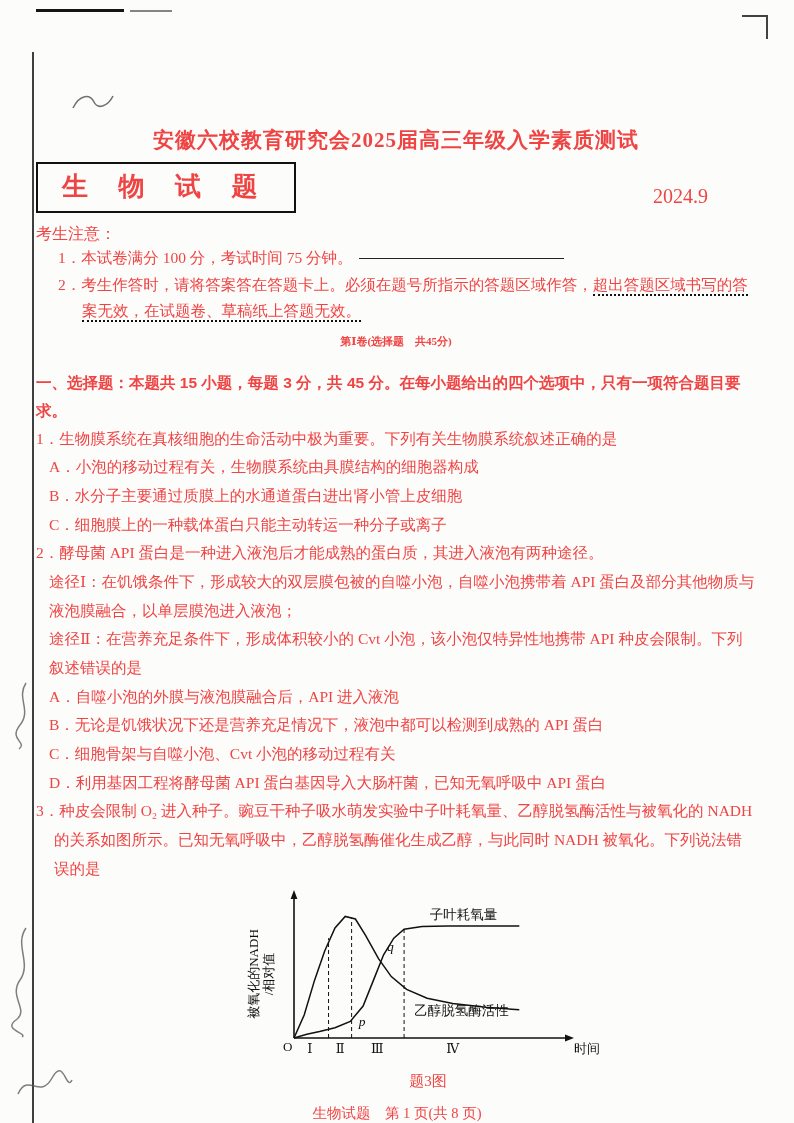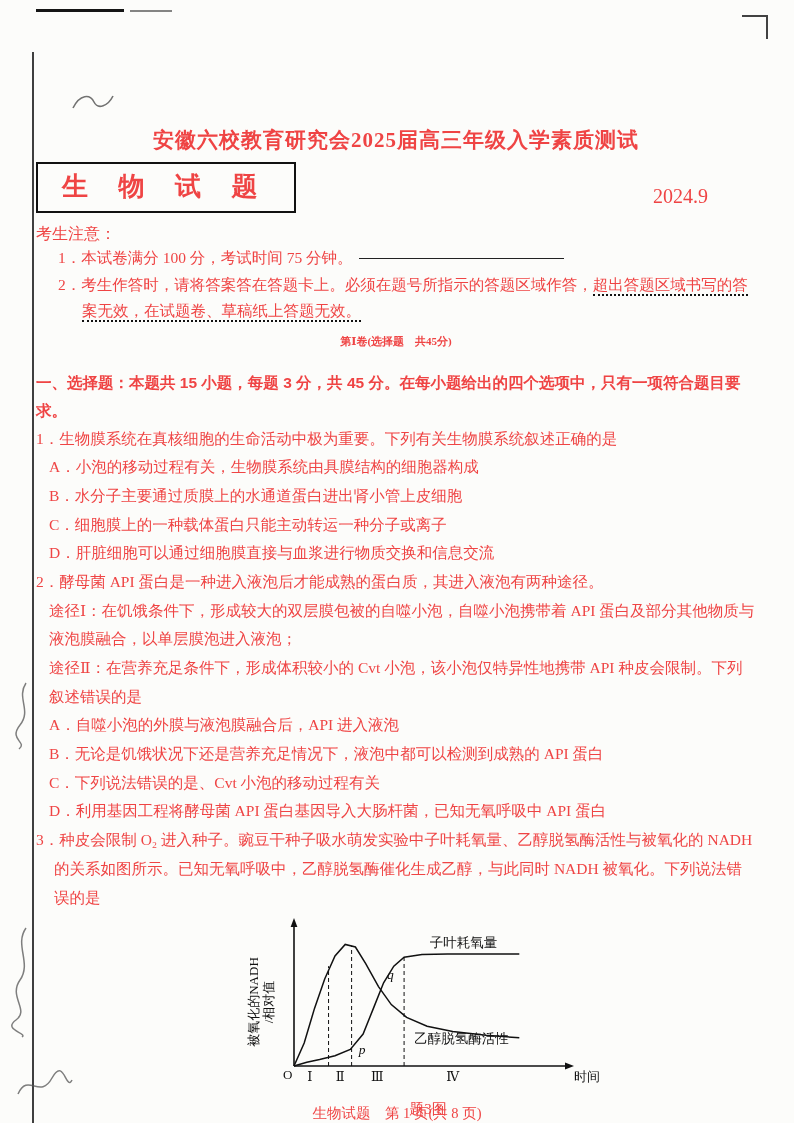--- a/index.html
+++ b/index.html
@@ -98,30 +98,29 @@
 
     <div class="section-heading">第Ⅰ卷(选择题　共45分)</div>
 
     <div class="intro">一、选择题：本题共 15 小题，每题 3 分，共 45 分。在每小题给出的四个选项中，只有一项符合题目要求。</div>
 
     <div class="q">
       <div class="stem">1．生物膜系统在真核细胞的生命活动中极为重要。下列有关生物膜系统叙述正确的是</div>
       <div class="opt">A．小泡的移动过程有关，生物膜系统由具膜结构的细胞器构成</div>
       <div class="opt">B．水分子主要通过质膜上的水通道蛋白进出肾小管上皮细胞</div>
       <div class="opt">C．细胞膜上的一种载体蛋白只能主动转运一种分子或离子</div>
-      <div class="opt">D．肝脏细胞可以通过细胞膜直接与血浆进行物质交换和信息交流</div>
     </div>
 
     <div class="q">
       <div class="stem">2．酵母菌 API 蛋白是一种进入液泡后才能成熟的蛋白质，其进入液泡有两种途径。</div>
       <div class="para">途径Ⅰ：在饥饿条件下，形成较大的双层膜包被的自噬小泡，自噬小泡携带着 API 蛋白及部分其他物质与液泡膜融合，以单层膜泡进入液泡；</div>
       <div class="para">途径Ⅱ：在营养充足条件下，形成体积较小的 Cvt 小泡，该小泡仅特异性地携带 API 种皮会限制。下列叙述错误的是</div>
       <div class="opt">A．自噬小泡的外膜与液泡膜融合后，API 进入液泡</div>
       <div class="opt">B．无论是饥饿状况下还是营养充足情况下，液泡中都可以检测到成熟的 API 蛋白</div>
-      <div class="opt">C．下列说法错误的是、Cvt 小泡的移动过程有关</div>
+      <div class="opt">C．细胞骨架与自噬小泡、Cvt 小泡的移动过程有关</div>
       <div class="opt">D．利用基因工程将酵母菌 API 蛋白基因导入大肠杆菌，已知无氧呼吸中 API 蛋白</div>
     </div>
 
     <div class="q">
       <div class="stem">3．种皮会限制 O₂ 进入种子。豌豆干种子吸水萌发实验中子叶耗氧量、乙醇脱氢酶活性与被氧化的 NADH 的关系如图所示。已知无氧呼吸中，乙醇脱氢酶催化生成乙醇，与此同时 NADH 被氧化。下列说法错误的是</div>
       <div class="figure">
         <svg id="q3-chart" width="372" height="178" viewBox="0 0 372 178">
             <line x1="52" y1="150" x2="326" y2="150" class="ax"></line>
             <line x1="52" y1="150" x2="52" y2="8" class="ax"></line>
             <path d="M332 150 l-9 -3.4 l0 6.8 Z" fill="#111"></path>

